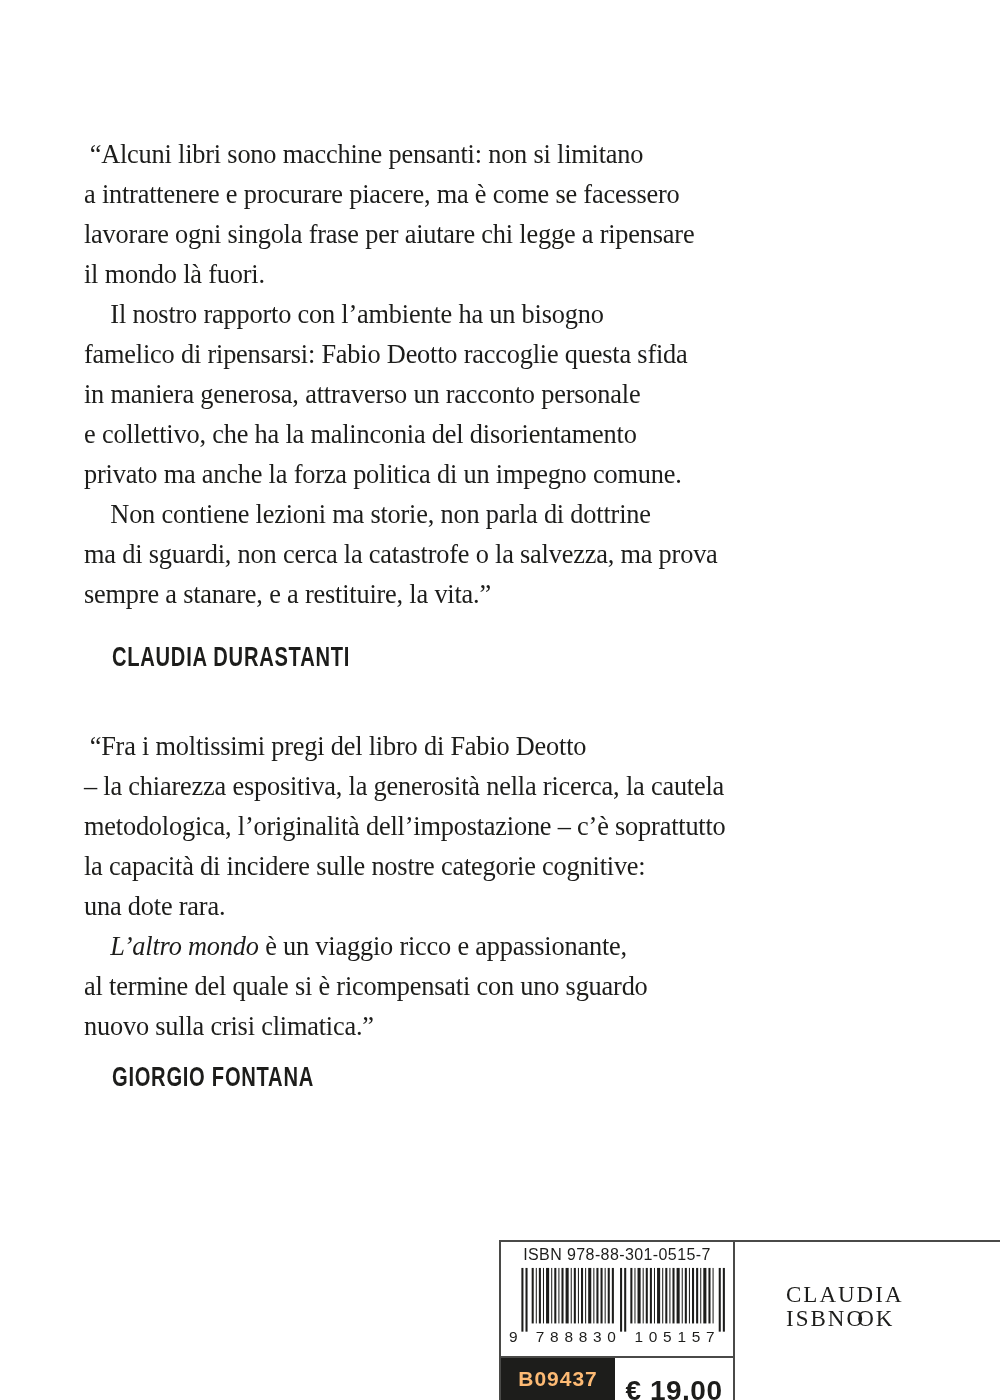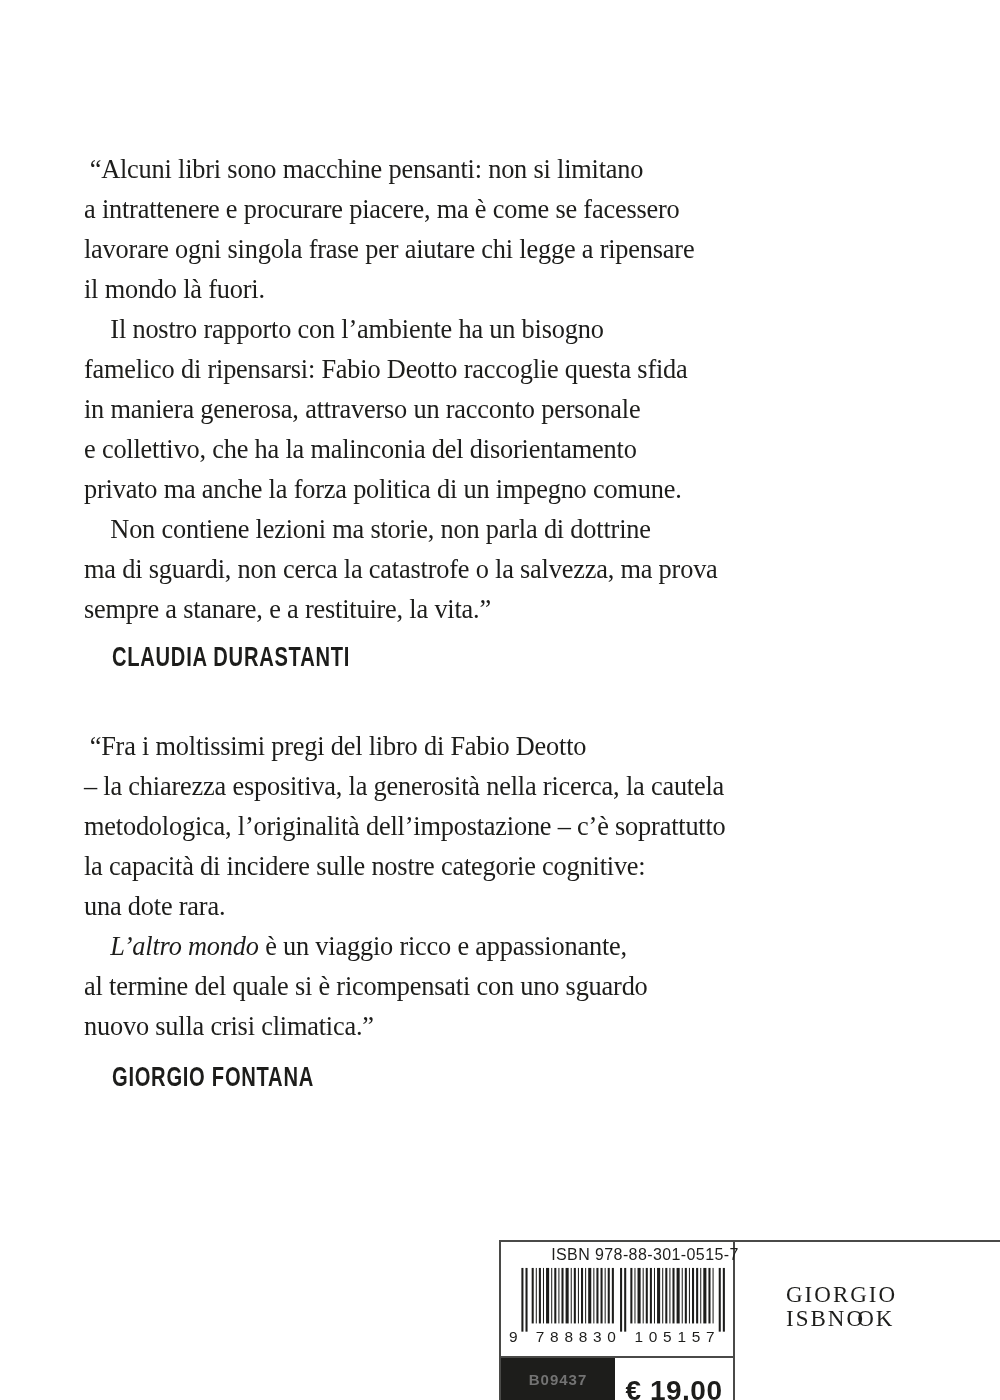--- a/index.html
+++ b/index.html
@@ -3,21 +3,21 @@
 <meta charset="utf-8">
 <style>
   html,body{margin:0;padding:0;}
   body{
     width:1000px;height:1400px;position:relative;overflow:hidden;
     background:#ffffff;color:#1d1d1b;
     font-family:"Liberation Serif", serif;
   }
   
   .blurb{position:absolute;left:84px;width:760px;}
-  .blurb1{top:149px;}
+  .blurb1{top:134px;}
   .blurb2{top:726px;font-family:Liberation Serif, serif;}
   .textline{
     white-space:nowrap;line-height:40px;font-size:28px;
     transform:scaleX(.94);transform-origin:0 50%;
     letter-spacing:-0.2px;
   }
   .textline.indent{padding-left:28px;}
   .textline.q{padding-left:6px;}
   .textline .italic{font-style:italic;}
   
@@ -31,34 +31,34 @@
   .author2{top:1061px;}
   
   .rule{position:absolute;background:#4a4a48;}
   .rule-top{left:499px;top:1240px;width:501px;height:2px;}
   .rule-vert{left:733px;top:1240px;width:2px;height:160px;}
   .rule-boxleft{left:499px;top:1240px;width:2px;height:160px;}
   .rule-boxdiv{left:499px;top:1356px;width:236px;height:2px;}
   
   .isbn-label{
     position:absolute;left:501px;top:1246px;width:232px;text-align:center;
-    font-family:"Liberation Sans", sans-serif;font-size:16px;letter-spacing:.4px;color:#1d1d1b;margin-left:28px;
+    font-family:"Liberation Sans", sans-serif;font-size:16px;letter-spacing:.4px;color:#1d1d1b;
   }
   .barcode-svg{position:absolute;left:507px;top:1267px;width:222px;height:80px;}
   .barcode-svg rect{fill:#1d1d1b;}
   .barcode-svg text{
     font-family:"Liberation Sans", sans-serif;font-size:15px;fill:#1d1d1b;
   }
   .code-cell{
     position:absolute;left:501px;top:1358px;width:114px;height:42px;
     background:#1d1d1b;display:flex;align-items:center;justify-content:center;
   }
   .code-cell span{
-    color:#737373;font-family:"Liberation Sans", sans-serif;
-    font-weight:bold;font-size:15px;letter-spacing:1px;
+    color:#fdba74;font-family:"Liberation Sans", sans-serif;
+    font-weight:bold;font-size:21px;letter-spacing:1px;
   }
   .price-cell{
     position:absolute;left:615px;top:1358px;width:118px;height:42px;
     display:flex;align-items:center;justify-content:center;margin-top:12px;
   }
   .price-cell span{
     font-family:"Liberation Sans", sans-serif;font-weight:bold;
     font-size:28px;color:#1d1d1b;letter-spacing:.5px;
   }
   
@@ -171,17 +171,17 @@
 </svg>
 
 <div class="code-cell">
   <span>B09437</span>
 </div>
 <div class="price-cell">
   <span>€ 19,00</span>
 </div>
 
 <div class="logo">
-  <div class="row">GIORGIO</div>
+  <div class="row">CLAUDIA</div>
   <div class="row">
     <span>ISBN</span><span class="o1">O</span><span class="o2">O</span><span>K</span>
   </div>
 </div>
 
 </body></html>

